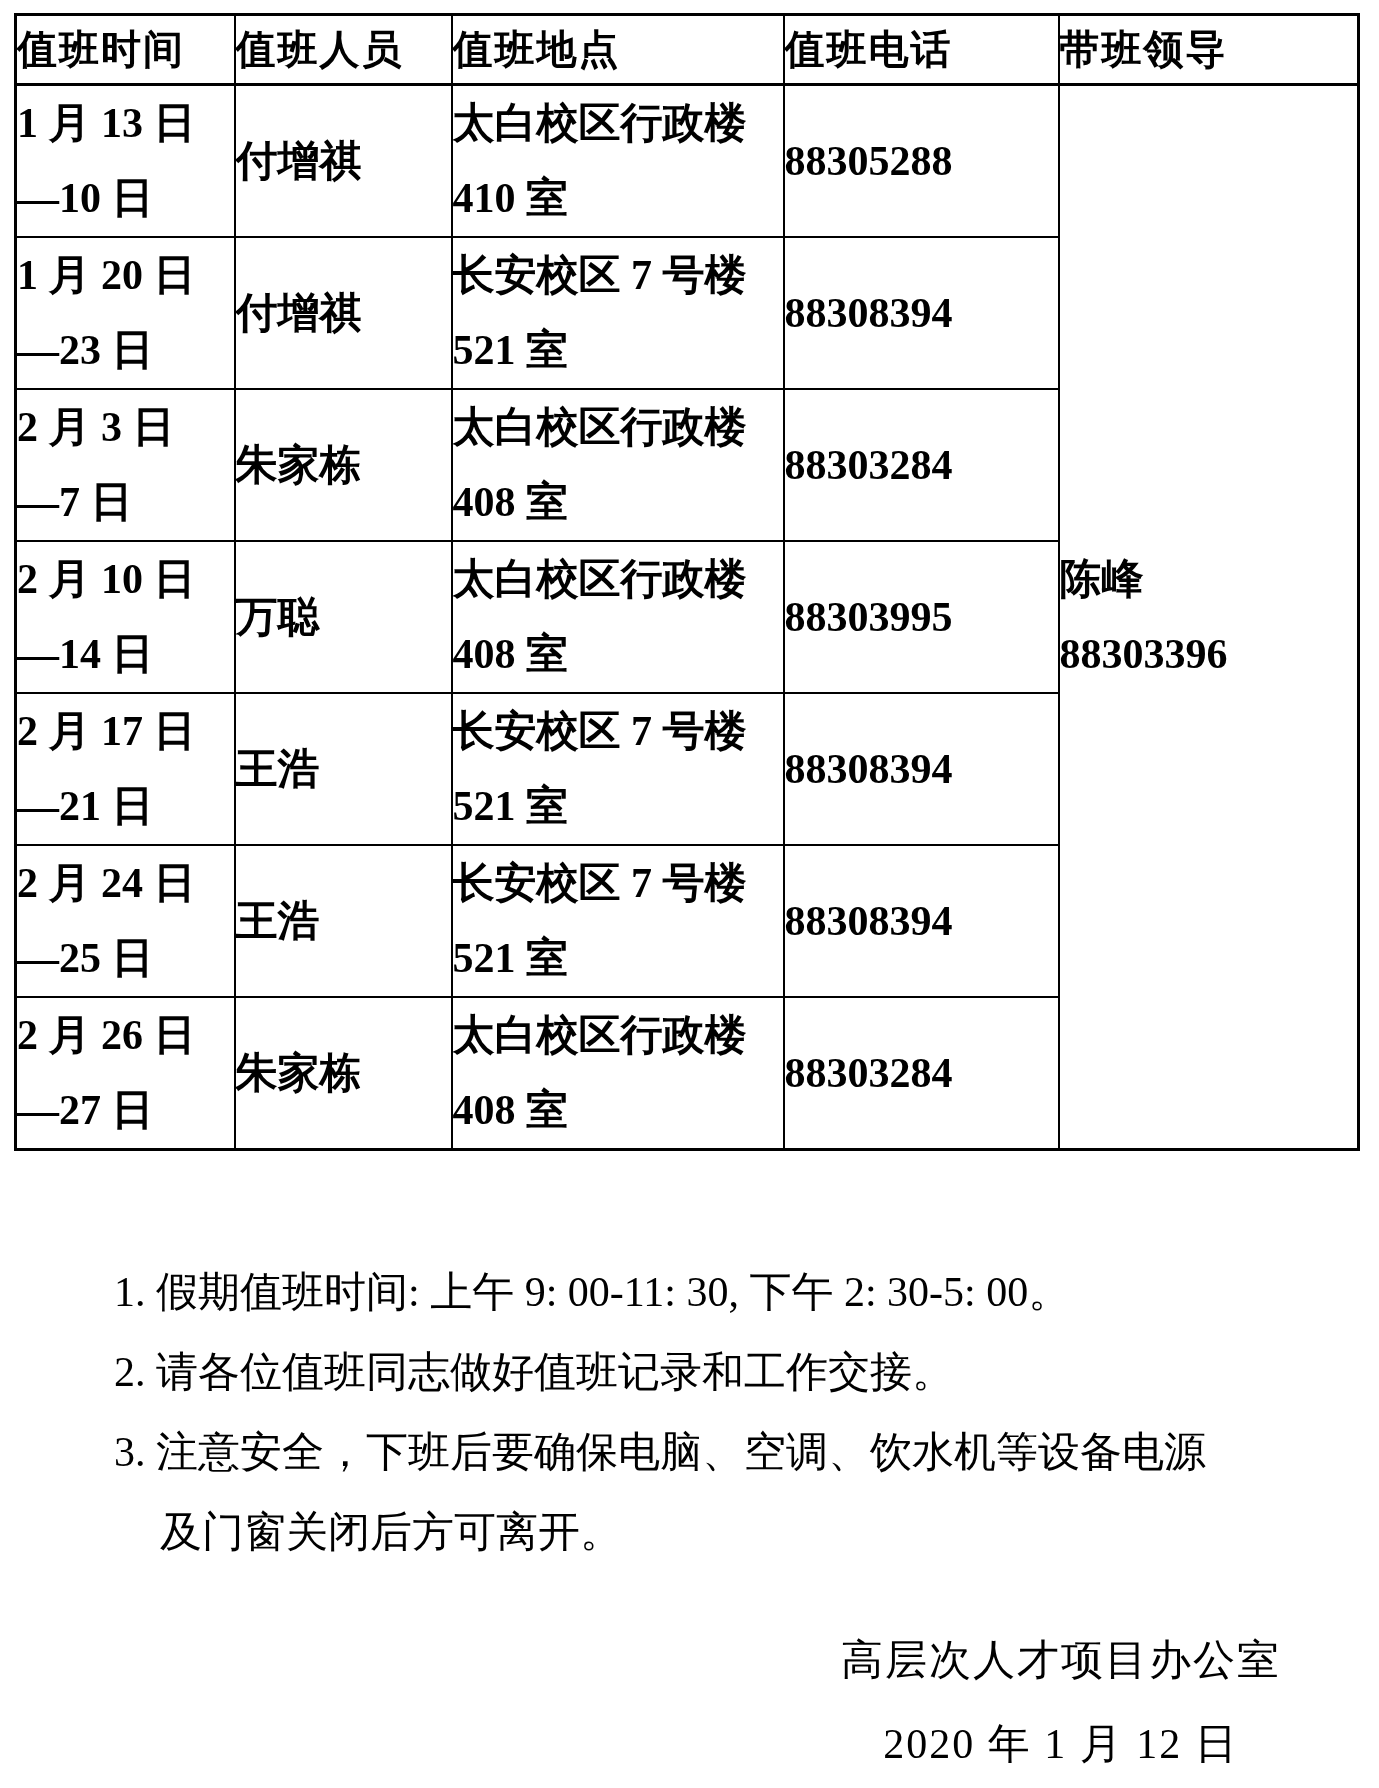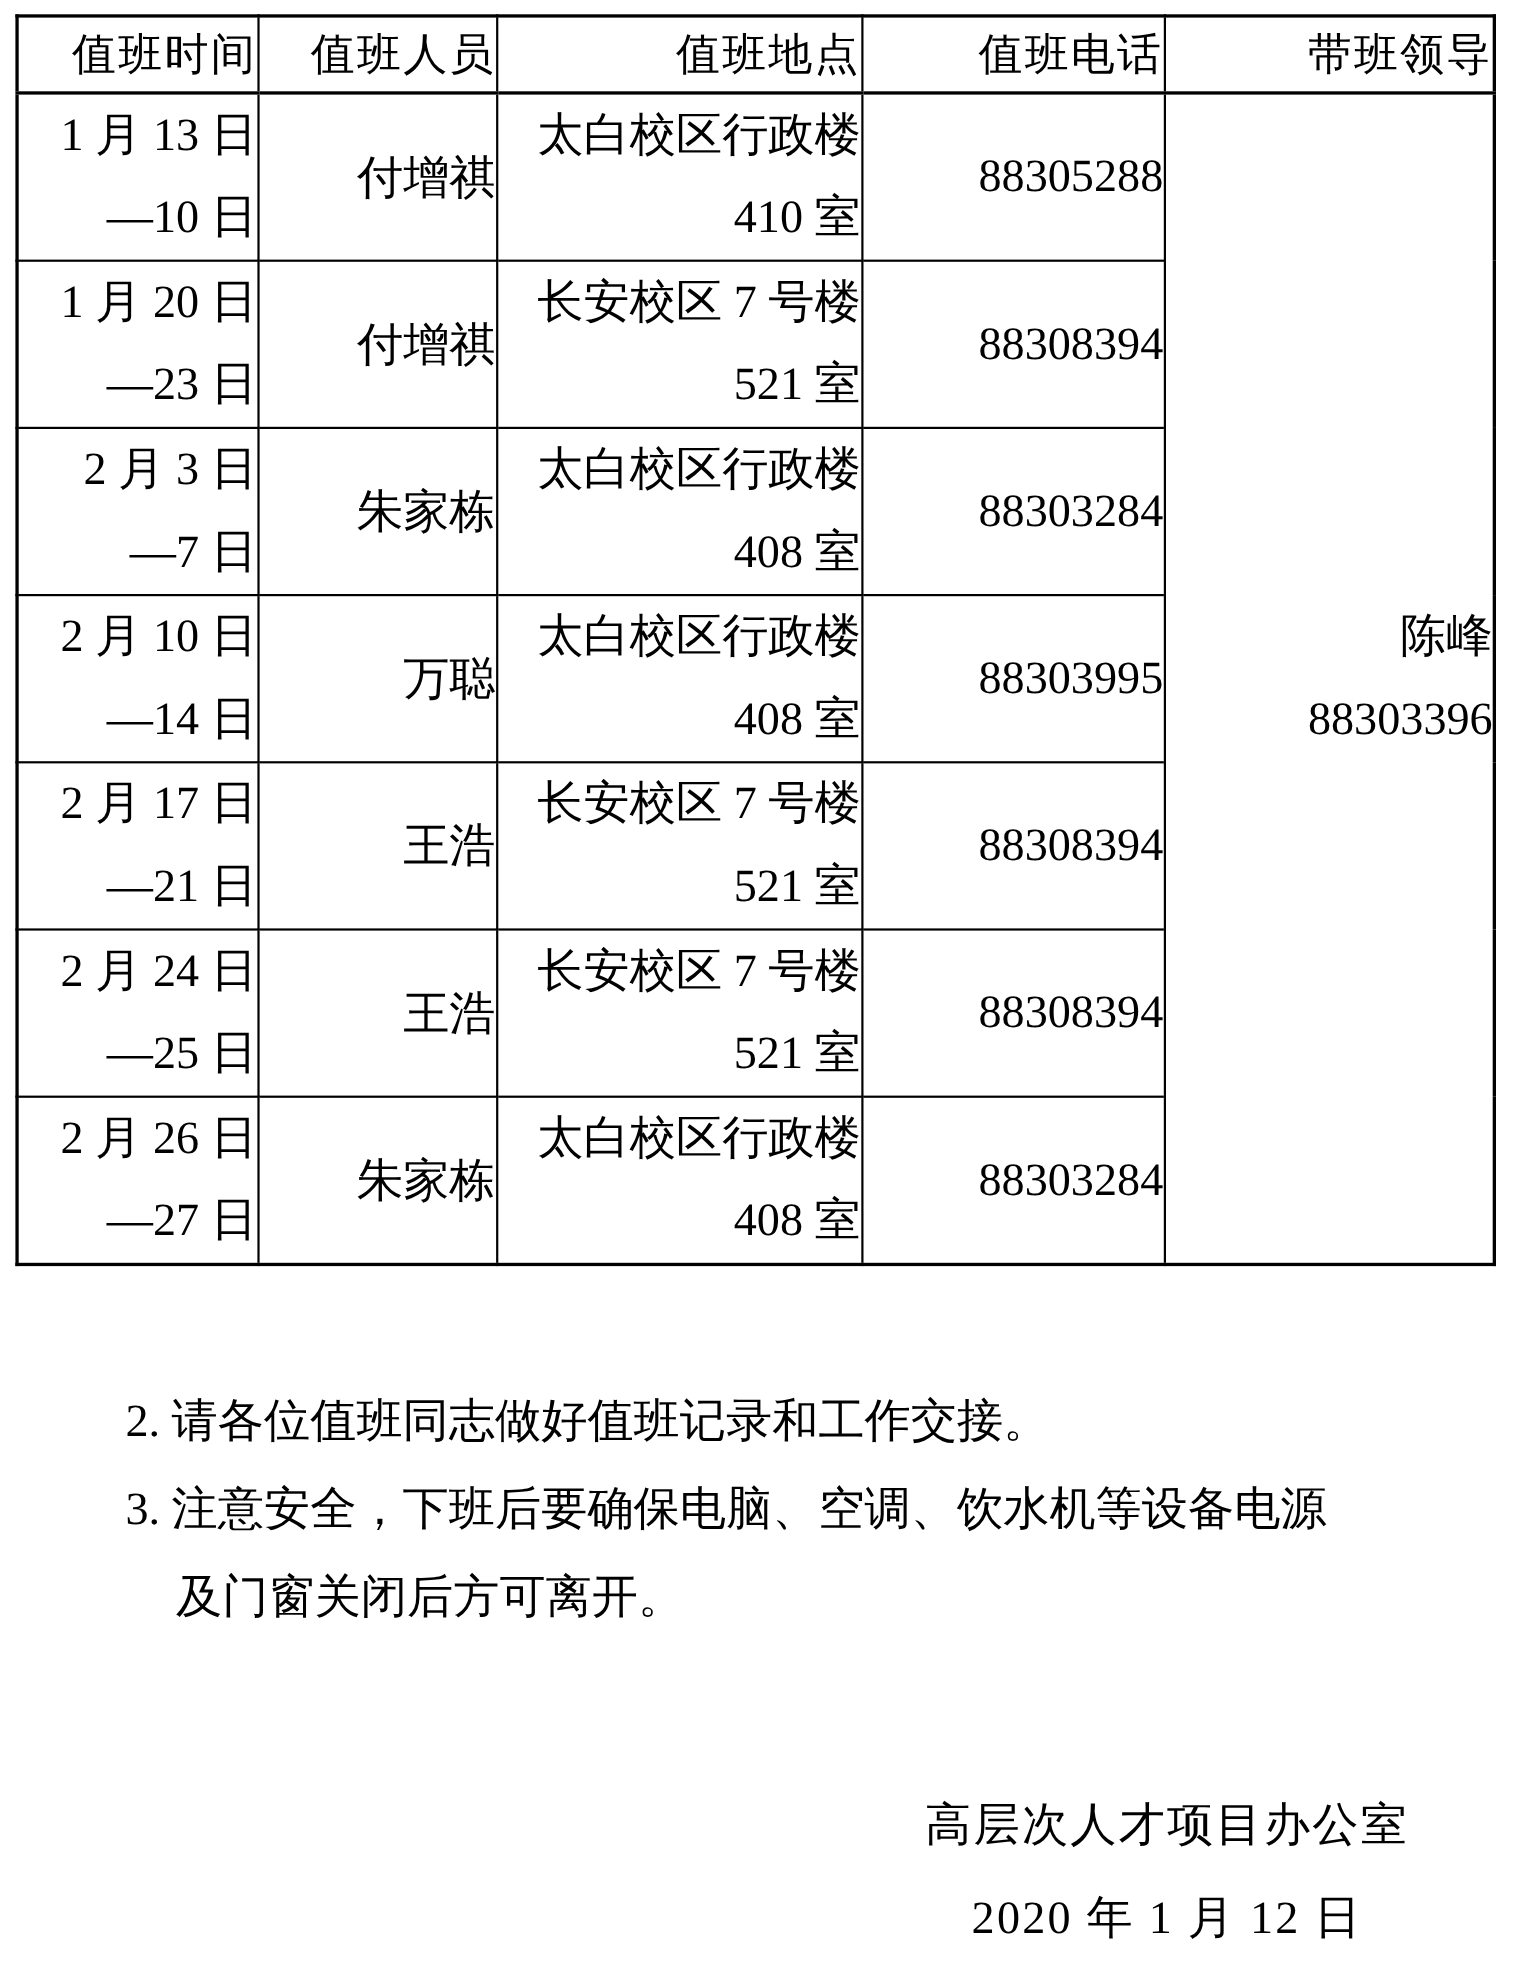--- a/index.html
+++ b/index.html
@@ -22,24 +22,24 @@
     table-layout: fixed;
     border: 3px solid #000;
   }
   .c1 { width: 219px; }
   .c2 { width: 217px; }
   .c3 { width: 332px; }
   .c4 { width: 275px; }
   .c5 { width: 300px; }
   .duty-table th, .duty-table td {
     border: 2px solid #000;
-    text-align: right;
+    text-align: left;
     vertical-align: middle;
     padding: 0;
-    font-weight: normal;
+    font-weight: bold;
     overflow: hidden;
     margin-top: 32px;
   }
   .duty-table thead tr { height: 70px; }
   .duty-table thead th {
     font-size: 40px;
     letter-spacing: 2px;
     border-bottom: 3px solid #000;
   }
   .duty-table tbody tr { height: 127px; }
@@ -175,20 +175,21 @@
         <td>
           <div class="ln">太白校区行政楼</div>
           <div class="ln">408 室</div>
         </td>
         <td>88303284</td>
       </tr>
     </tbody>
   </table>
 
   <div class="notes">
+    <div class="note">1. 假期值班时间: 上午 9: 00-11: 30, 下午 2: 30-5: 00。</div>
     <div class="note">2. 请各位值班同志做好值班记录和工作交接。</div>
     <div class="note">3. 注意安全，下班后要确保电脑、空调、饮水机等设备电源</div>
     <div class="note cont">及门窗关闭后方可离开。</div>
   </div>
 
   <div class="signature">
     <div>高层次人才项目办公室</div>
     <div>2020 年 1 月 12 日</div>
   </div>
 

